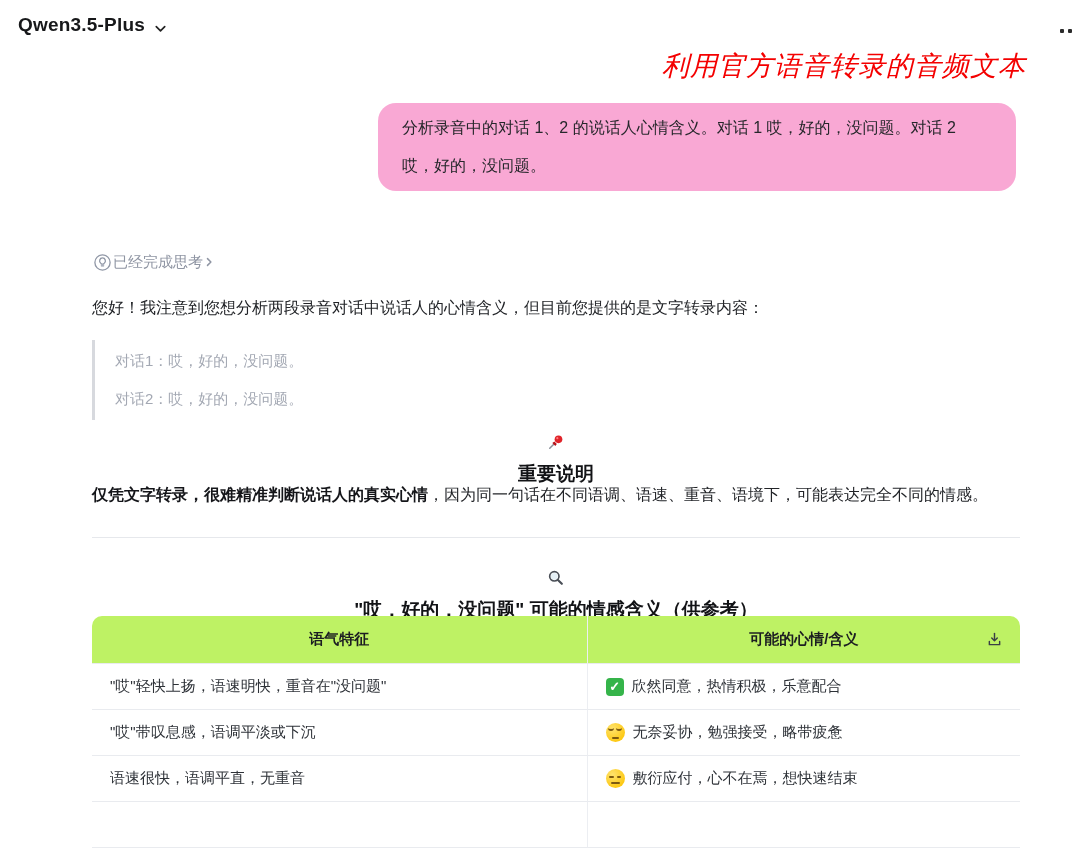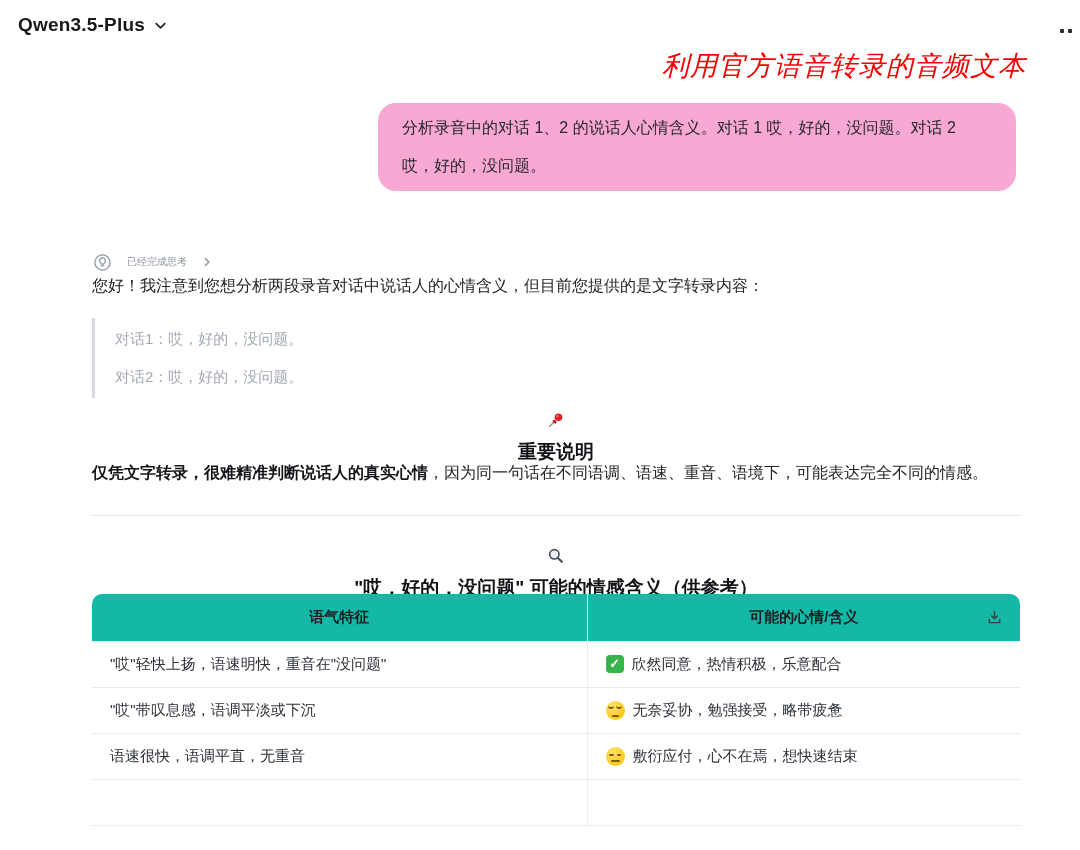--- a/index.html
+++ b/index.html
@@ -2,62 +2,62 @@
 <html><head>
 <meta charset="utf-8">
 <style>
   * { margin:0; padding:0; box-sizing:border-box; }
   html,body { width:1080px; height:850px; }
   body { font-family:"Liberation Sans", sans-serif; background:#ffffff; overflow:hidden; position:relative; color:#222428; }
 
   .page { position:relative; width:1080px; height:850px; background:#fff; }
 
   
-  .model-selector { position:absolute; top:14px; left:18px; display:flex; align-items:center; gap:8px; cursor:pointer; }
+  .model-selector { position:absolute; top:14px; left:18px; display:flex; align-items:flex-end; gap:8px; cursor:pointer; }
   .model-selector .name { font-size:19px; font-weight:700; color:#17181a; letter-spacing:.2px; }
   .more-dots { position:absolute; top:26px; right:-6px; width:26px; height:12px; display:flex; gap:4px; }
   .more-dots b { width:4px; height:4px; background:#2b2b2b; border-radius:1px; display:block; margin-top:3px; }
 
   
   .annotation { position:absolute; top:48px; right:54px; font-size:27px; font-weight:400; font-style:italic; color:#f40000; letter-spacing:1px; white-space:nowrap; }
 
   
   .user-bubble { position:absolute; top:103px; left:378px; right:64px; background:#f9a8d4; border-radius:18px; padding:6px 24px; }
   .user-bubble p { font-size:16px; line-height:38px; color:#26272b; }
 
   
   .content { position:absolute; top:250px; left:92px; width:928px; }
 
-  .thought-row { height:24px; display:flex; align-items:center; gap:14px; color:#8f95a3; font-size:10px; cursor:pointer; }
+  .thought-row { height:24px; display:flex; align-items:center; gap:0; color:#8f95a3; font-size:15px; margin-bottom:22px; cursor:pointer; }
   .thought-row svg { flex:none; }
 
   .intro { font-size:16px; line-height:24px; color:#222428; margin-bottom:20px; }
 
   blockquote.transcript { border-left:3px solid #d7d9de; padding:2px 0 2px 20px; margin-bottom:12px; color:#a3a8b3; font-size:15px; line-height:38px; }
 
   .sec-title { display:flex; align-items:center; gap:9px; font-size:19px; font-weight:700; color:#121316; height:26px; margin-bottom:20px;flex-direction:column; }
   .sec-title .ico { display:inline-flex; flex:none; }
 
   .note { font-size:16px; line-height:33px; color:#222428; margin-bottom:26px; }
   .note strong { font-weight:700; color:#141519; }
 
   hr.divider { border:none; border-top:1px solid #e6e8ec; margin:0 0 30px 0; }
 
   .sec-title.second { height:28px; margin-bottom:20px; }
 
   
   table.emotion { width:100%; border-collapse:separate; border-spacing:0; font-size:15px; color:#2e3238; table-layout:fixed; }
   table.emotion col.c1 { width:53.3%; }
-  table.emotion th { background:#14b8a6; height:48px; font-weight:700; text-align:center; color:#1c1e22; border-bottom:1px solid #e9ebef; position:relative; }
+  table.emotion th { background:#bef264; height:48px; font-weight:700; text-align:center; color:#1c1e22; border-bottom:1px solid #e9ebef; position:relative; }
   table.emotion th:first-child { border-top-left-radius:10px; }
   table.emotion th:last-child  { border-top-right-radius:10px; border-left:1px solid #eceef2; }
   table.emotion td { height:46px; padding:0 18px; border-bottom:1px solid #e9ebef; background:#fff; }
   table.emotion td:last-child { border-left:1px solid #eceef2; }
   .download-btn { position:absolute; right:13px; top:50%; transform:translateY(-50%); width:26px; height:26px; display:flex; align-items:center; justify-content:center; cursor:pointer; border-radius:6px; }
-  .cellflex { display:flex; align-items:flex-start; gap:8px; }
+  .cellflex { display:flex; align-items:flex-end; gap:8px; }
 
   
   .check-badge { width:18px; height:18px; flex:none; background:#35b44a; border-radius:4px; color:#fff; font-size:13px; font-weight:700; line-height:18px; text-align:center; }
   .check-badge::after { content:"✓"; }
 
   
   .face { position:relative; width:19px; height:19px; flex:none; border-radius:50%; background:radial-gradient(circle at 35% 30%, #ffe36e, #fdc915 72%); }
   .face i { position:absolute; background:#7d5a10; }
   .face.pensive .eye { width:6px; height:3px; background:transparent; border-bottom:2px solid #7d5a10; border-radius:0 0 6px 6px; top:5px; }
   .face.pensive .eye.l { left:2.5px; } .face.pensive .eye.r { right:2.5px; }

